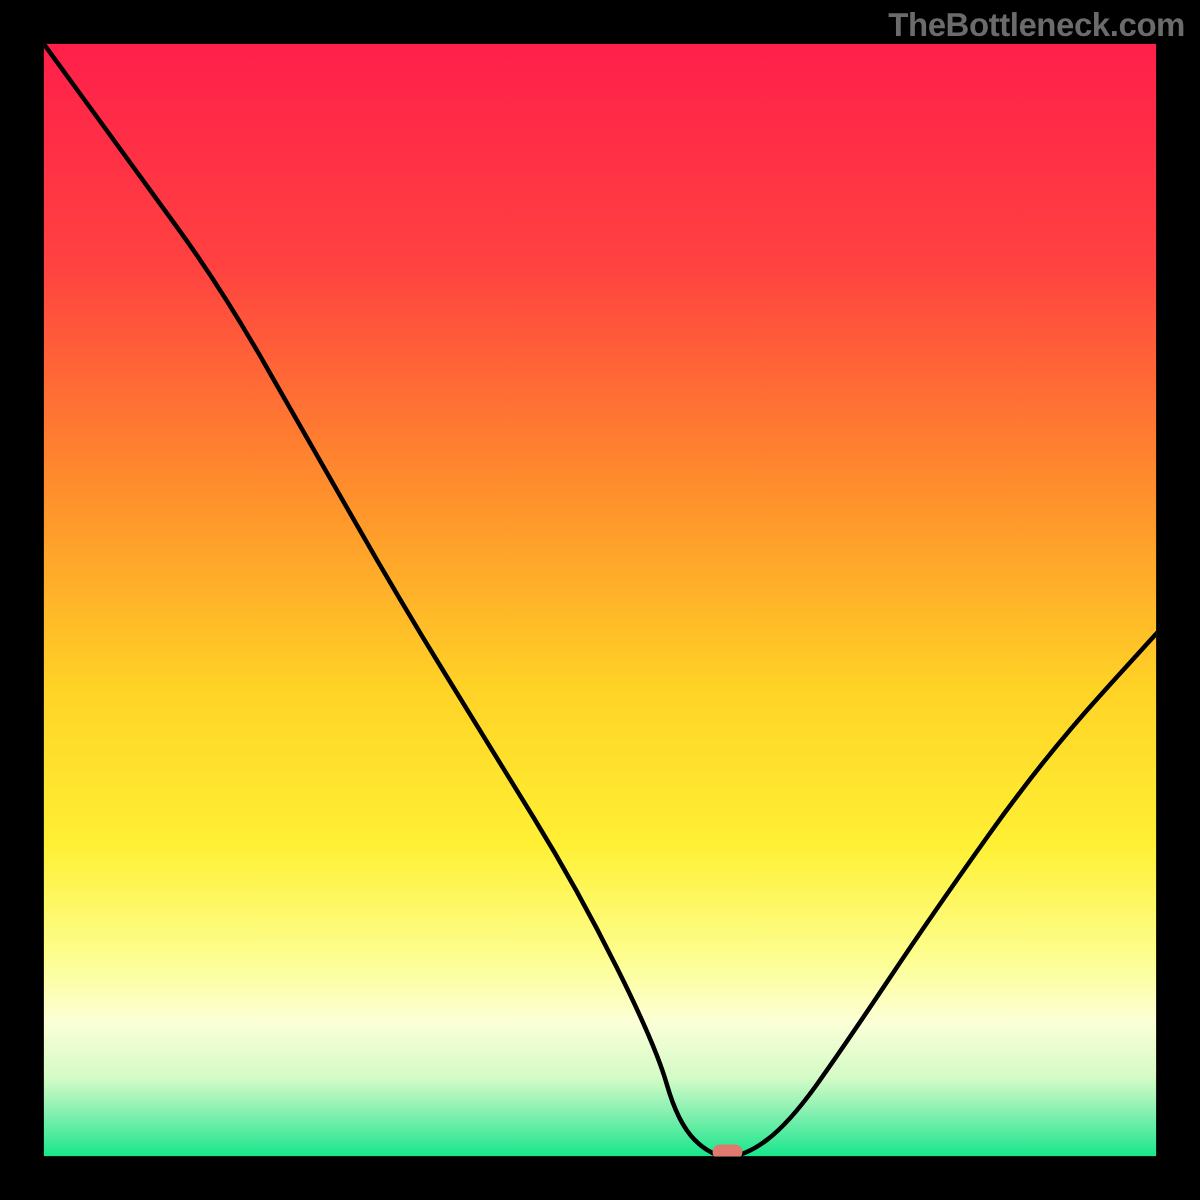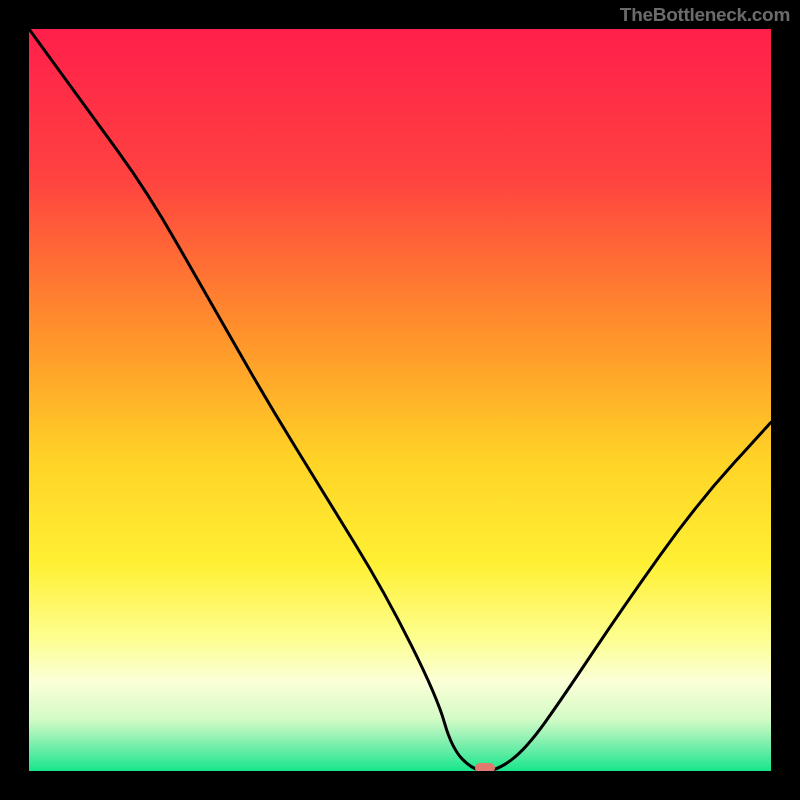--- a/index.html
+++ b/index.html
@@ -13,21 +13,21 @@
   .wrap {
     position: relative;
     width: 800px;
     height: 800px;
   }
   .watermark {
     position: absolute;
     top: 4px;
     right: 10px;
     font-family: Arial, Helvetica, sans-serif;
-    font-size: 19px;
+    font-size: 22px;
     font-weight: bold;
     color: #6b6b6b;
     letter-spacing: -0.3px;
     z-index: 10;
   }
   .plot-frame {
     position: absolute;
     left: 29px;
     top: 29px;
     width: 742px;

